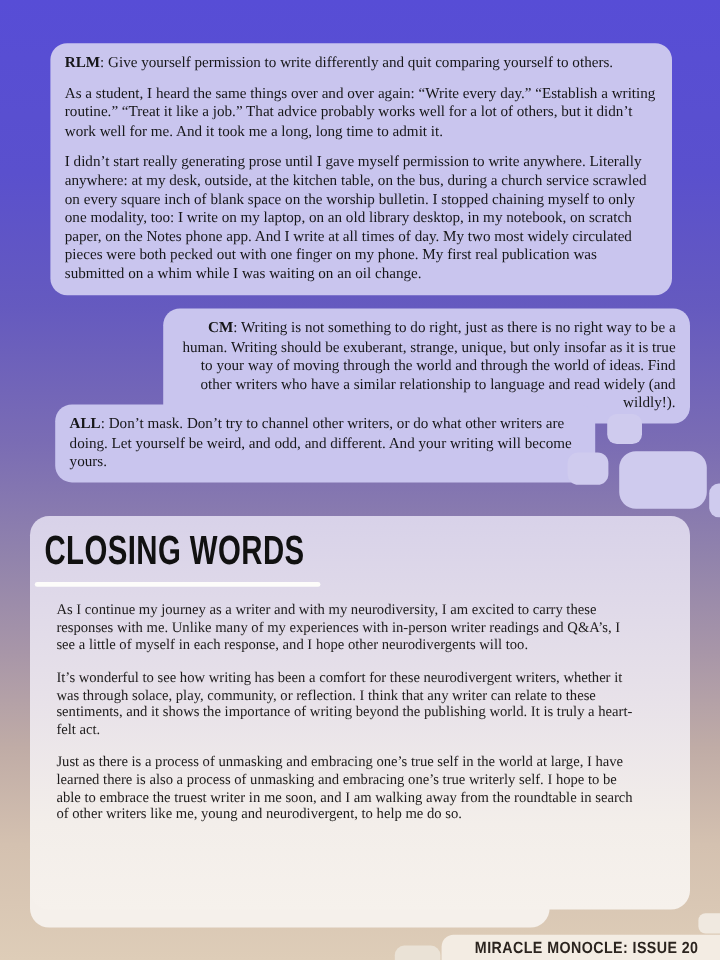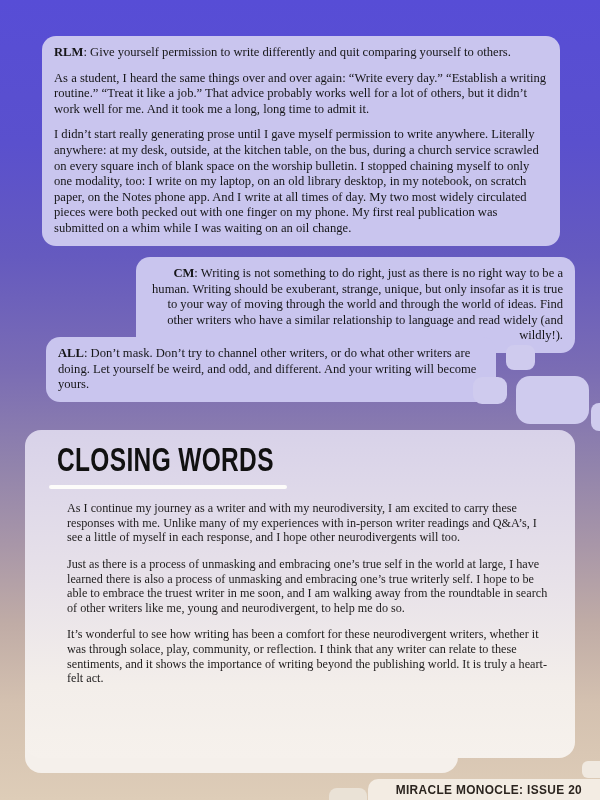--- a/index.html
+++ b/index.html
@@ -34,21 +34,21 @@
     background:linear-gradient(180deg,#d8d2e9 0%, #e7e1e9 45%, #f3eeea 78%, #f6f1ec 100%);
     border-radius:16px;
   }
   .panel-ext{
     position:absolute;
     background:#f5f0eb;
     border-radius:16px;
   }
   .closing-content{
     position:absolute;
-    left:57px;top:440px;width:496px;
+    left:37px;top:440px;width:496px;
     color:#1e1c1c;
     z-index:3;
   }
   .closing-title{
     font-family:"Liberation Sans", sans-serif;
     font-weight:bold;
     font-size:34px;
     color:#111;
     letter-spacing:0.5px;
     transform:scaleX(0.72);
@@ -116,22 +116,22 @@
   <div class="trail" style="left:516px;top:376px;width:73px;height:48px;border-radius:14px;"></div>
   <div class="trail" style="left:591px;top:403px;width:22px;height:28px;border-radius:8px;"></div>
 
   <div class="panel-ext" style="left:25px;top:700px;width:433px;height:73px;"></div>
   <div class="panel" style="left:25px;top:430px;width:550px;height:328px;"></div>
 
   <div class="closing-content">
     <h1 class="closing-title">CLOSING WORDS</h1>
     <div class="closing-underline"></div>
     <p class="body-par">As I continue my journey as a writer and with my neurodiversity, I am excited to carry these responses with me. Unlike many of my experiences with in-person writer readings and Q&amp;A’s, I see a little of myself in each response, and I hope other neurodivergents will too.</p>
+    <p class="body-par">It’s wonderful to see how writing has been a comfort for these neurodivergent writers, whether it was through solace, play, community, or reflection. I think that any writer can relate to these sentiments, and it shows the importance of writing beyond the publishing world. It is truly a heart-felt act.</p>
     <p class="body-par">Just as there is a process of unmasking and embracing one’s true self in the world at large, I have learned there is also a process of unmasking and embracing one’s true writerly self. I hope to be able to embrace the truest writer in me soon, and I am walking away from the roundtable in search of other writers like me, young and neurodivergent, to help me do so.</p>
-    <p class="body-par">It’s wonderful to see how writing has been a comfort for these neurodivergent writers, whether it was through solace, play, community, or reflection. I think that any writer can relate to these sentiments, and it shows the importance of writing beyond the publishing world. It is truly a heart-felt act.</p>
   </div>
 
   <div class="footer-shape" style="left:329px;top:788px;width:38px;height:20px;border-radius:8px;background:#eae2d6;"></div>
   <div class="footer-shape" style="left:582px;top:761px;width:26px;height:17px;border-radius:6px;background:#f0e9e0;"></div>
 
   <div class="footer-bar">
     <span class="footer-text">MIRACLE MONOCLE: ISSUE 20</span>
   </div>
 
 </div>

